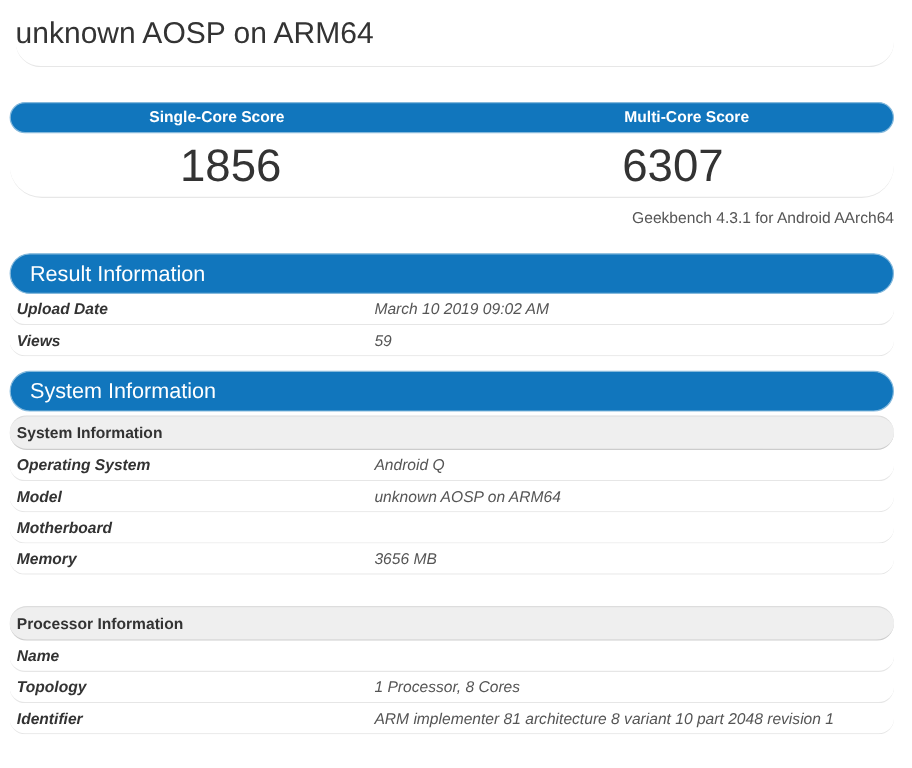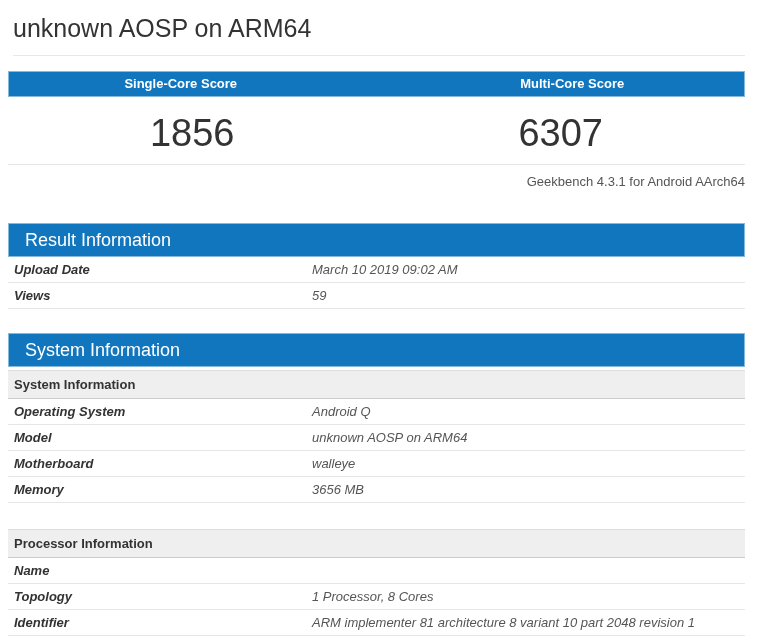--- a/index.html
+++ b/index.html
@@ -4,21 +4,21 @@
 <style>
   :root {
     --blue: #1176bd;
     --blue-border: #85b9dc;
     --divider: #e7e7e7;
     --row-border: #e6e6e6;
     --label-color: #333333;
     --value-color: #555555;
     --subheader-bg: #efefef;
   }
-  * { box-sizing: border-box; }
+  * { box-sizing: border-box; border-radius: 31px; }
   html, body { margin: 0; padding: 0; background: #ffffff; }
   body {
     font-family: "Liberation Sans", sans-serif;
     color: #333;
     width: 760px;
     height: 640px;
     overflow: hidden;
   }
   .page {
     width: 760px;
@@ -29,58 +29,57 @@
     font-size: 25px;
     font-weight: 400;
     color: #333333;
     margin: 4px 0 0 5px;
     padding-bottom: 12px;
     border-bottom: 1px solid var(--divider);
     line-height: 29px;
   }
   
   .score-banner {
-    margin-top: 15px;
+    margin-top: 29px;
     display: flex;
     background: var(--blue);
     border: 1px solid var(--blue-border);
     height: 26px;
     gap: 48px;
   }
   .score-banner .col {
     flex: 1;
     text-align: center;
     color: #ffffff;
     font-size: 13px;
     font-weight: 700;
     line-height: 24px;
   }
   .score-values {
     display: flex;
-    padding: 9px 0 12px 0;
+    padding: 9px 0 6px 0;
     border-bottom: 1px solid var(--divider);
-    margin-top: 8px;
   }
   .score-values .col {
     flex: 1;
     text-align: center;
     font-size: 38px;
     line-height: 38px;
     color: #333333;
     font-weight: 400;
   }
   .caption {
     font-size: 13px;
     color: var(--value-color);
     padding: 9px 0 10px 6px;
     text-align: right;
   }
   
   .section-header {
-    margin-top: 24px;
+    margin-top: 12px;
     background: var(--blue);
     border: 1px solid var(--blue-border);
     color: #ffffff;
     font-size: 18px;
     height: 34px;
     line-height: 32px;
     padding-left: 16px;
     font-weight: 400;
   }
   
@@ -152,21 +151,20 @@
   <div class="row">
     <div class="label">Operating System</div>
     <div class="value">Android Q</div>
   </div>
   <div class="row">
     <div class="label">Model</div>
     <div class="value">unknown AOSP on ARM64</div>
   </div>
   <div class="row">
     <div class="label">Motherboard</div>
-    <div class="value">walleye</div>
   </div>
   <div class="row">
     <div class="label">Memory</div>
     <div class="value">3656 MB</div>
   </div>
 
   <div class="subheader spaced">Processor Information</div>
 
   <div class="row">
     <div class="label">Name</div>

